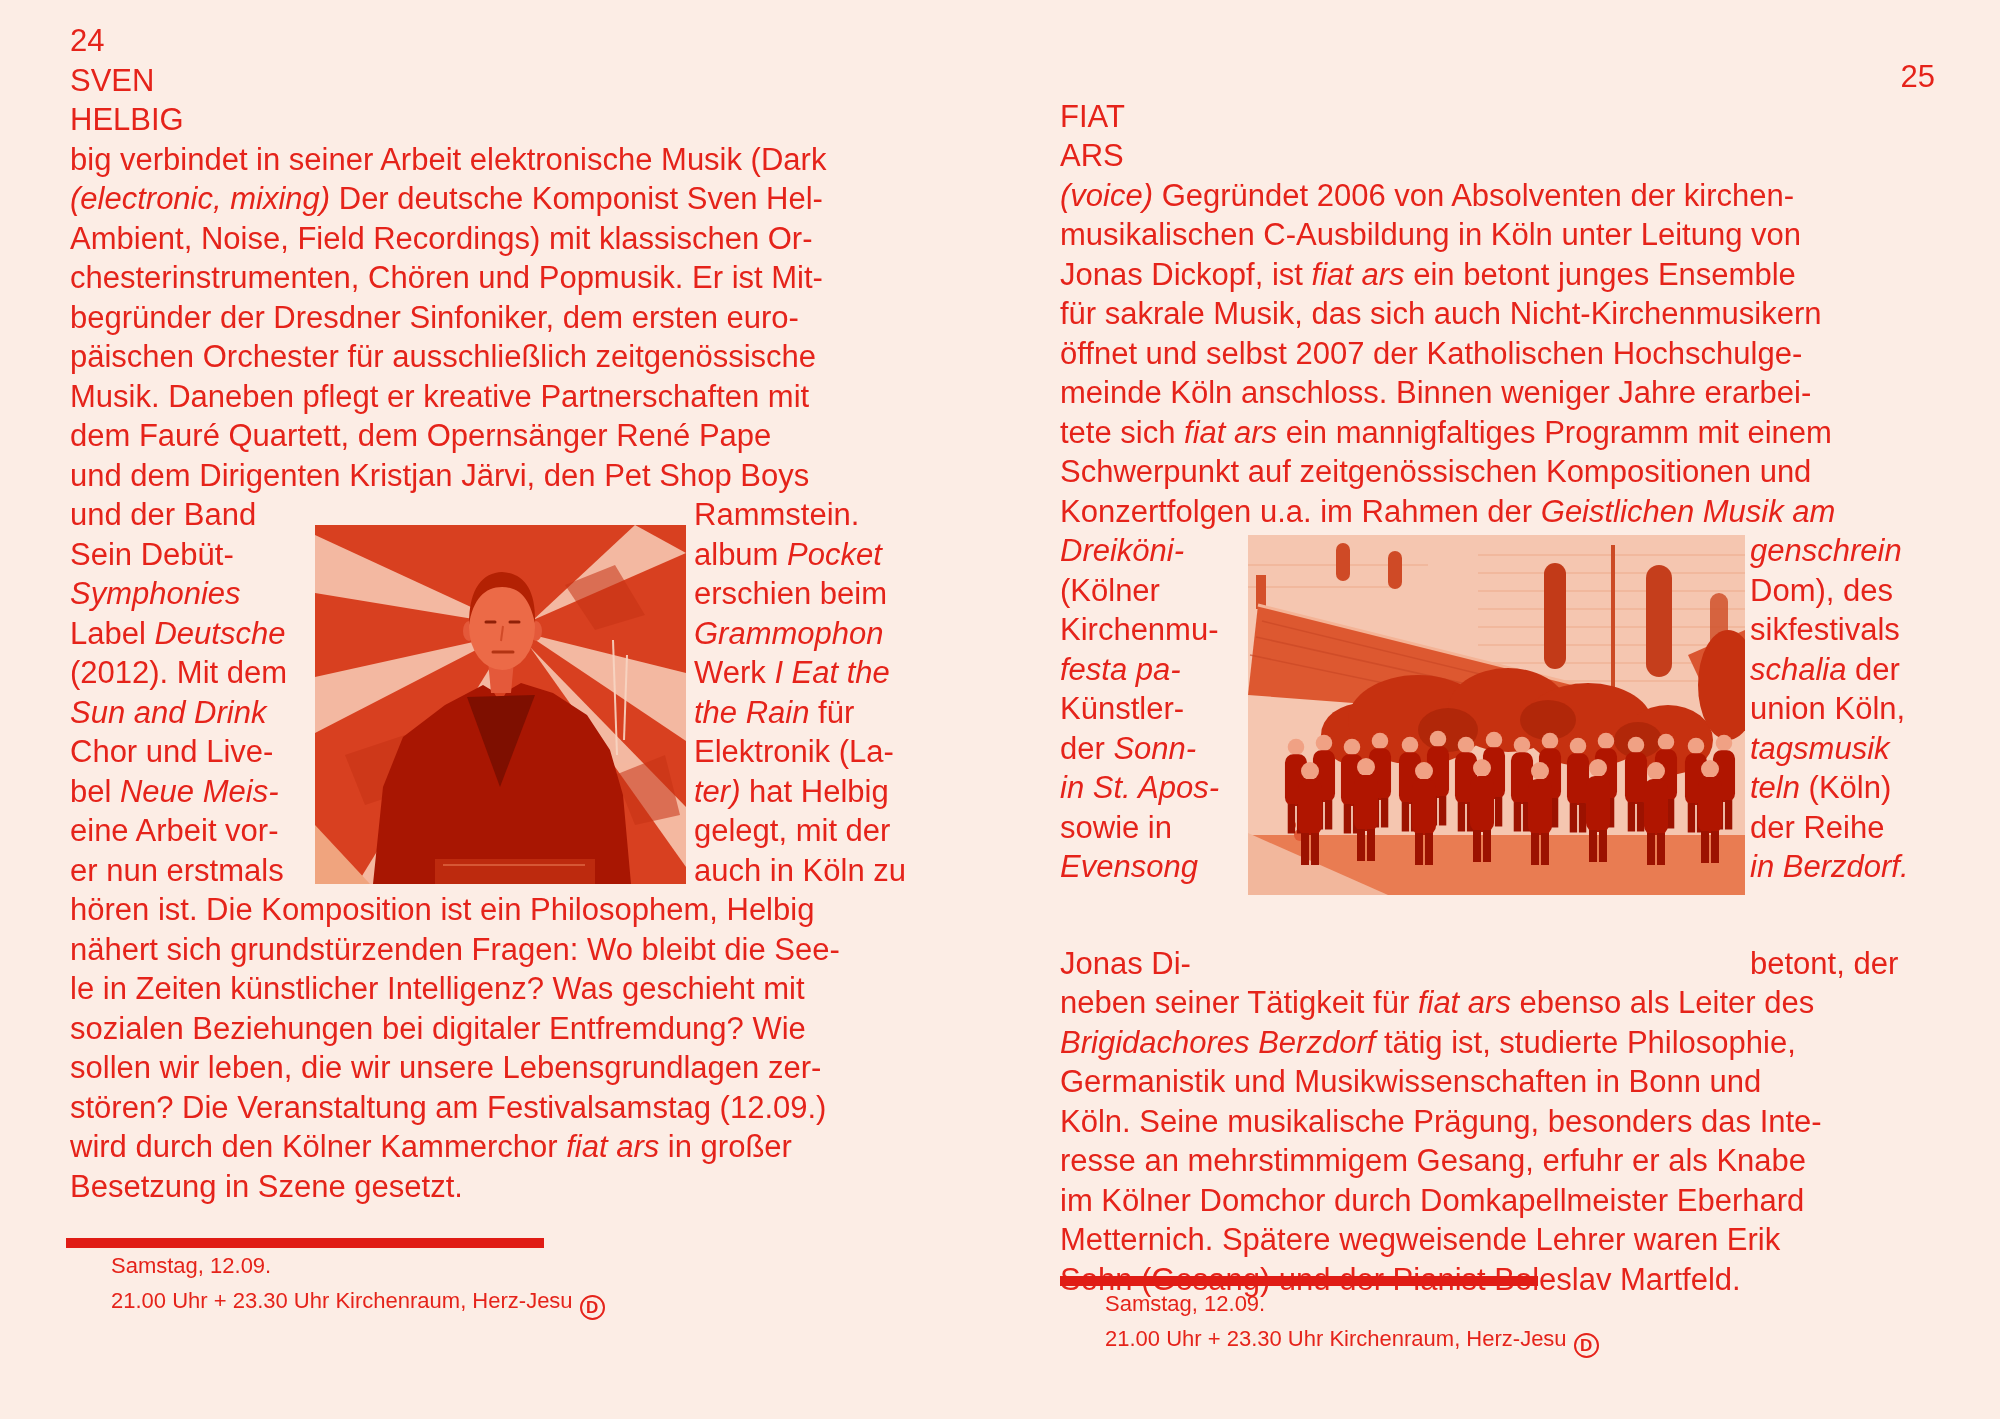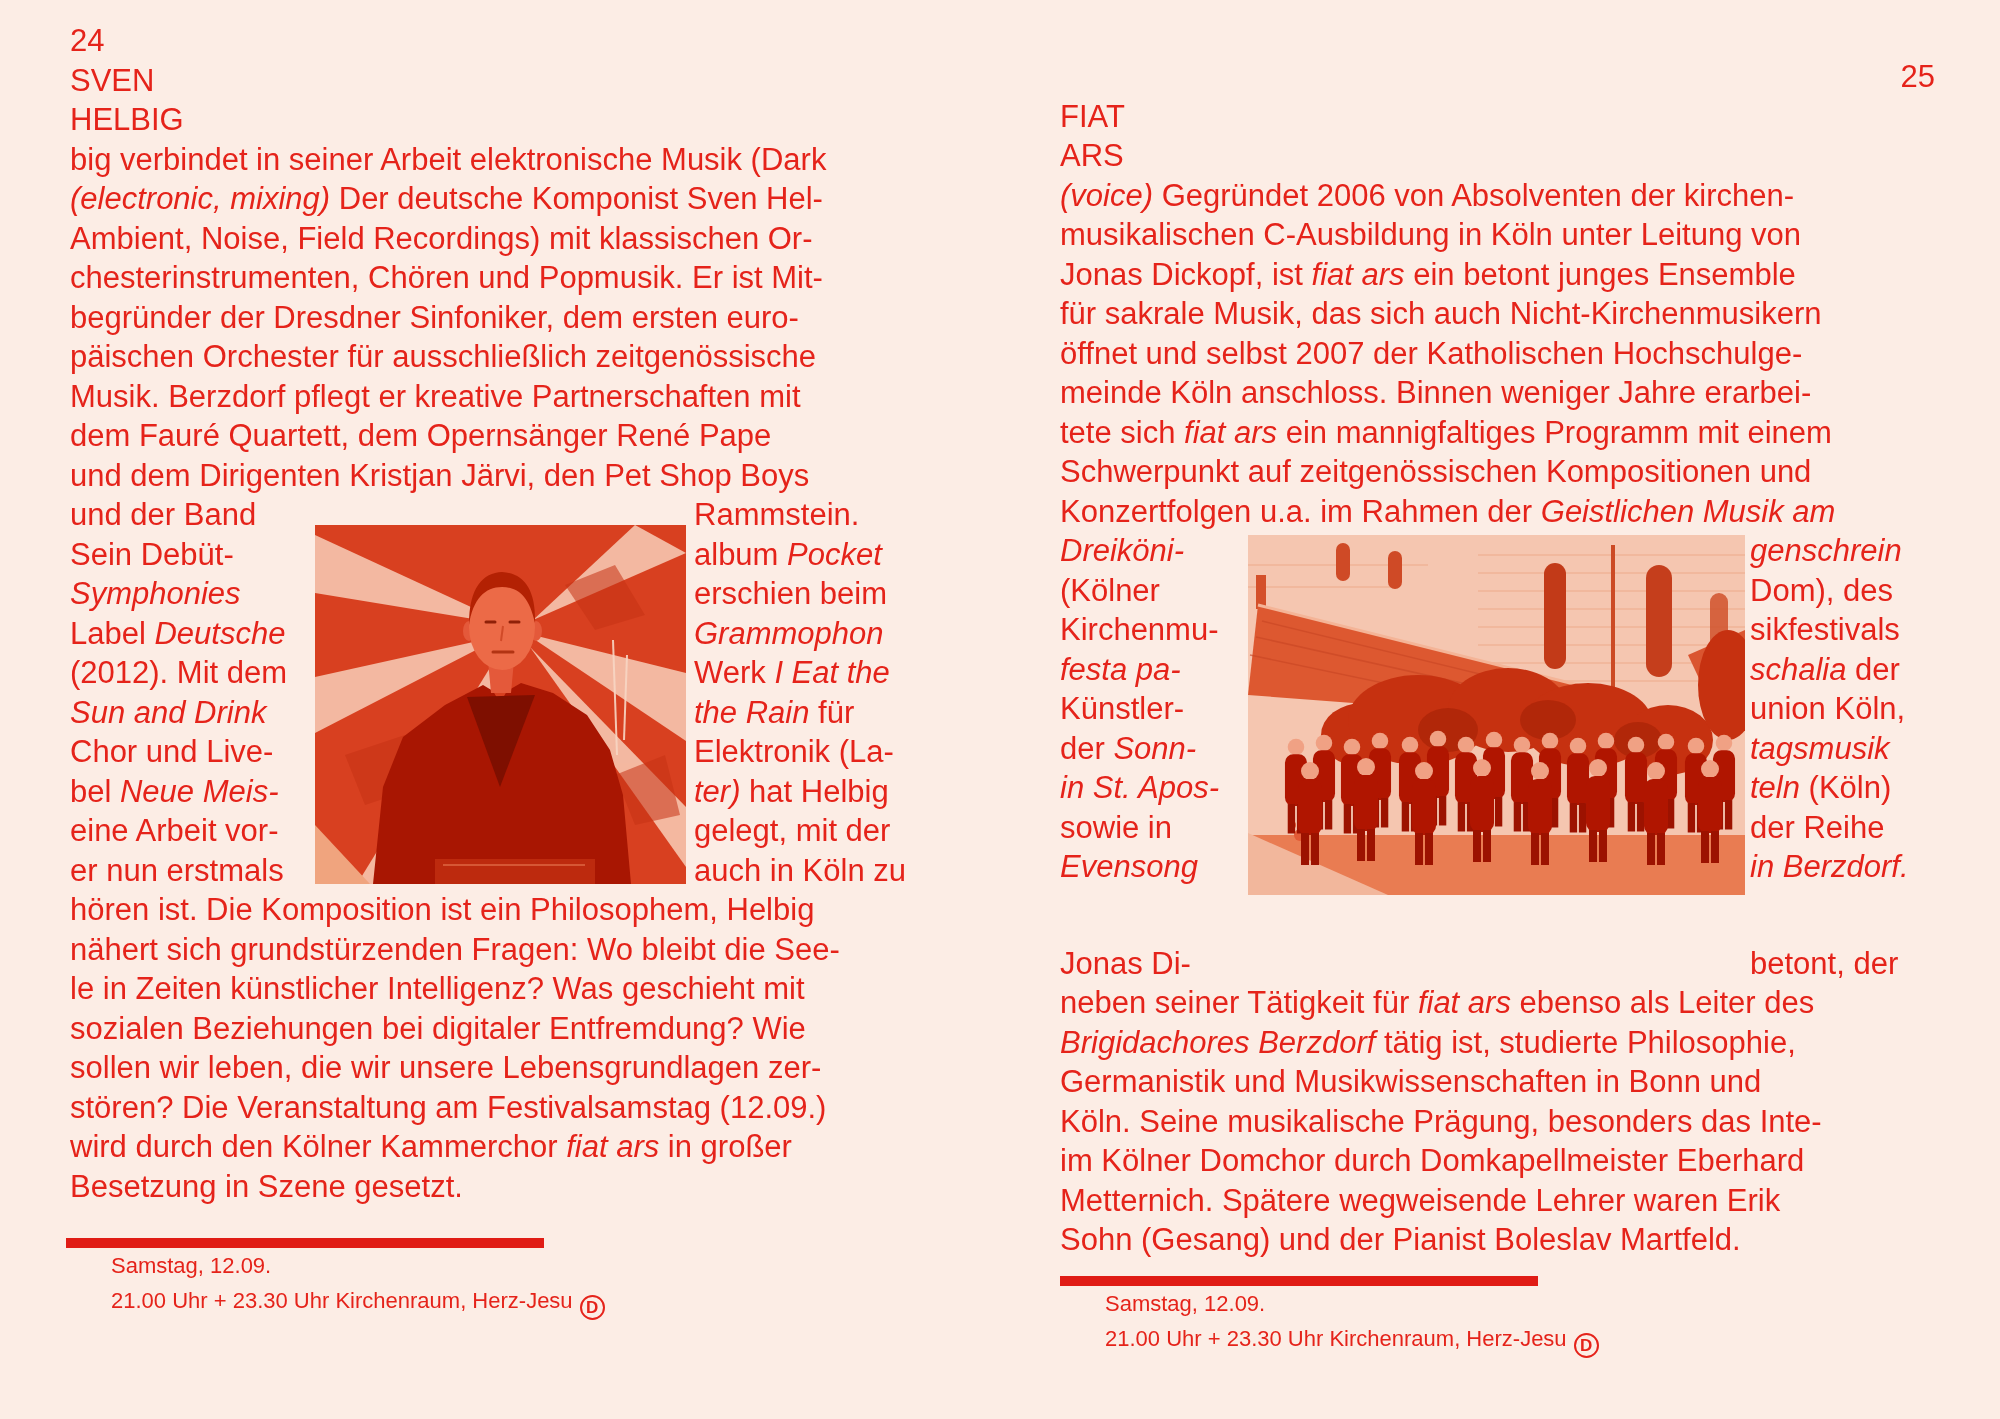--- a/index.html
+++ b/index.html
@@ -52,21 +52,21 @@
     <div class="line">24</div>
     <div class="line">SVEN</div>
     <div class="line">HELBIG</div>
     <div>
         <div class="line">big verbindet in seiner Arbeit elektronische Musik (Dark</div>
         <div class="line"><em>(electronic, mixing)</em> Der deutsche Komponist Sven Hel-</div>
         <div class="line">Ambient, Noise, Field Recordings) mit klassischen Or-</div>
         <div class="line">chesterinstrumenten, Chören und Popmusik. Er ist Mit-</div>
         <div class="line">begründer der Dresdner Sinfoniker, dem ersten euro-</div>
         <div class="line">päischen Orchester für ausschließlich zeitgenössische</div>
-        <div class="line">Musik. Berzdorf pflegt er kreative Partnerschaften mit</div>
+        <div class="line">Musik. Daneben pflegt er kreative Partnerschaften mit</div>
         <div class="line">dem Fauré Quartett, dem Opernsänger René Pape</div>
         <div class="line">und dem Dirigenten Kristjan Järvi, den Pet Shop Boys</div>
       </div>
     <div class="wrap-rows">
         <div class="line wl">und der Band</div>
         <div class="line wr">Rammstein.</div>
         <div class="line wl">Sein Debüt-</div>
         <div class="line wr">album <em>Pocket</em></div>
         <div class="line wl"><em>Symphonies</em></div>
         <div class="line wr">erschien beim</div>
@@ -135,20 +135,21 @@
     <div class="spacer"></div>
     <div class="split-rows">
         <div class="line wl">Jonas Di-</div>
         <div class="line wr">betont, der</div>
       </div>
     <div>
         <div class="line">neben seiner Tätigkeit für <em>fiat ars</em> ebenso als Leiter des</div>
         <div class="line"><em>Brigidachores Berzdorf</em> tätig ist, studierte Philosophie,</div>
         <div class="line">Germanistik und Musikwissenschaften in Bonn und</div>
         <div class="line">Köln. Seine musikalische Prägung, besonders das Inte-</div>
+        <div class="line">resse an mehrstimmigem Gesang, erfuhr er als Knabe</div>
         <div class="line">im Kölner Domchor durch Domkapellmeister Eberhard</div>
         <div class="line">Metternich. Spätere wegweisende Lehrer waren Erik</div>
         <div class="line">Sohn (Gesang) und der Pianist Boleslav Martfeld.</div>
       </div>
   </div>
 
   <div class="photo" id="photo-left">
     <svg viewBox="0 0 371 359" preserveAspectRatio="none">
       <rect width="371" height="359" fill="#d84020"></rect>
       <g fill="#f5bfa8" opacity="0.95">

